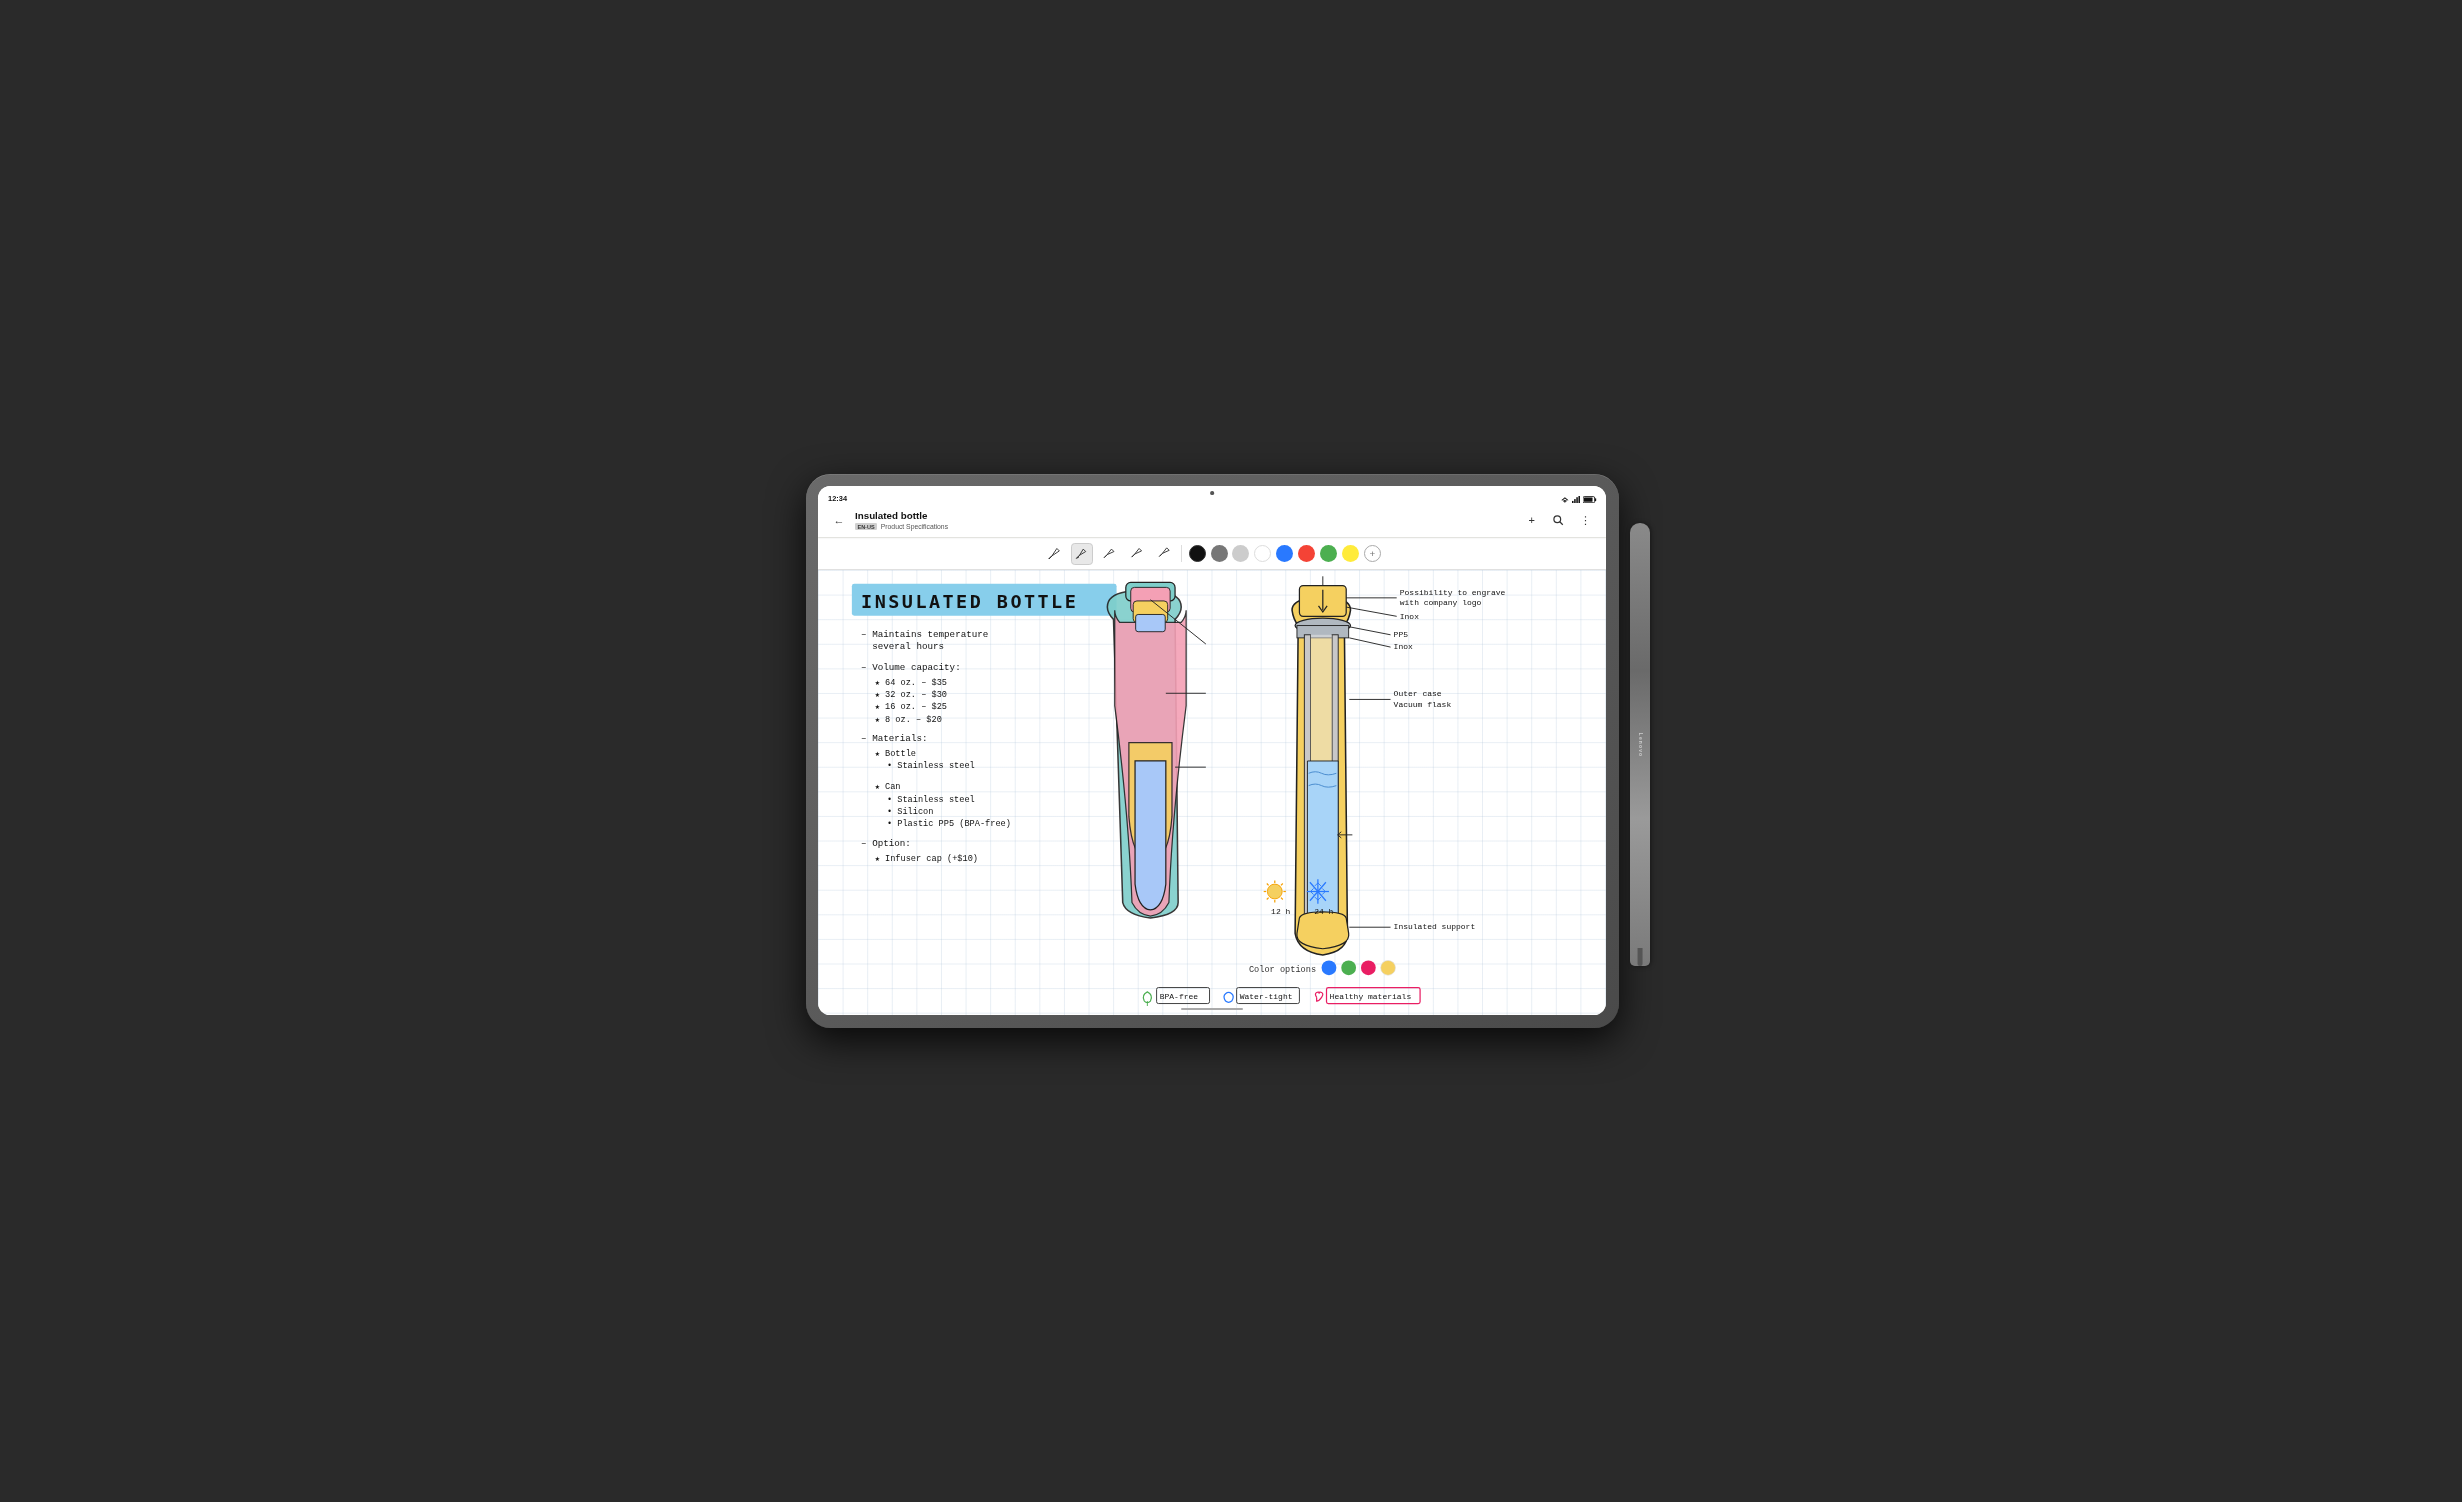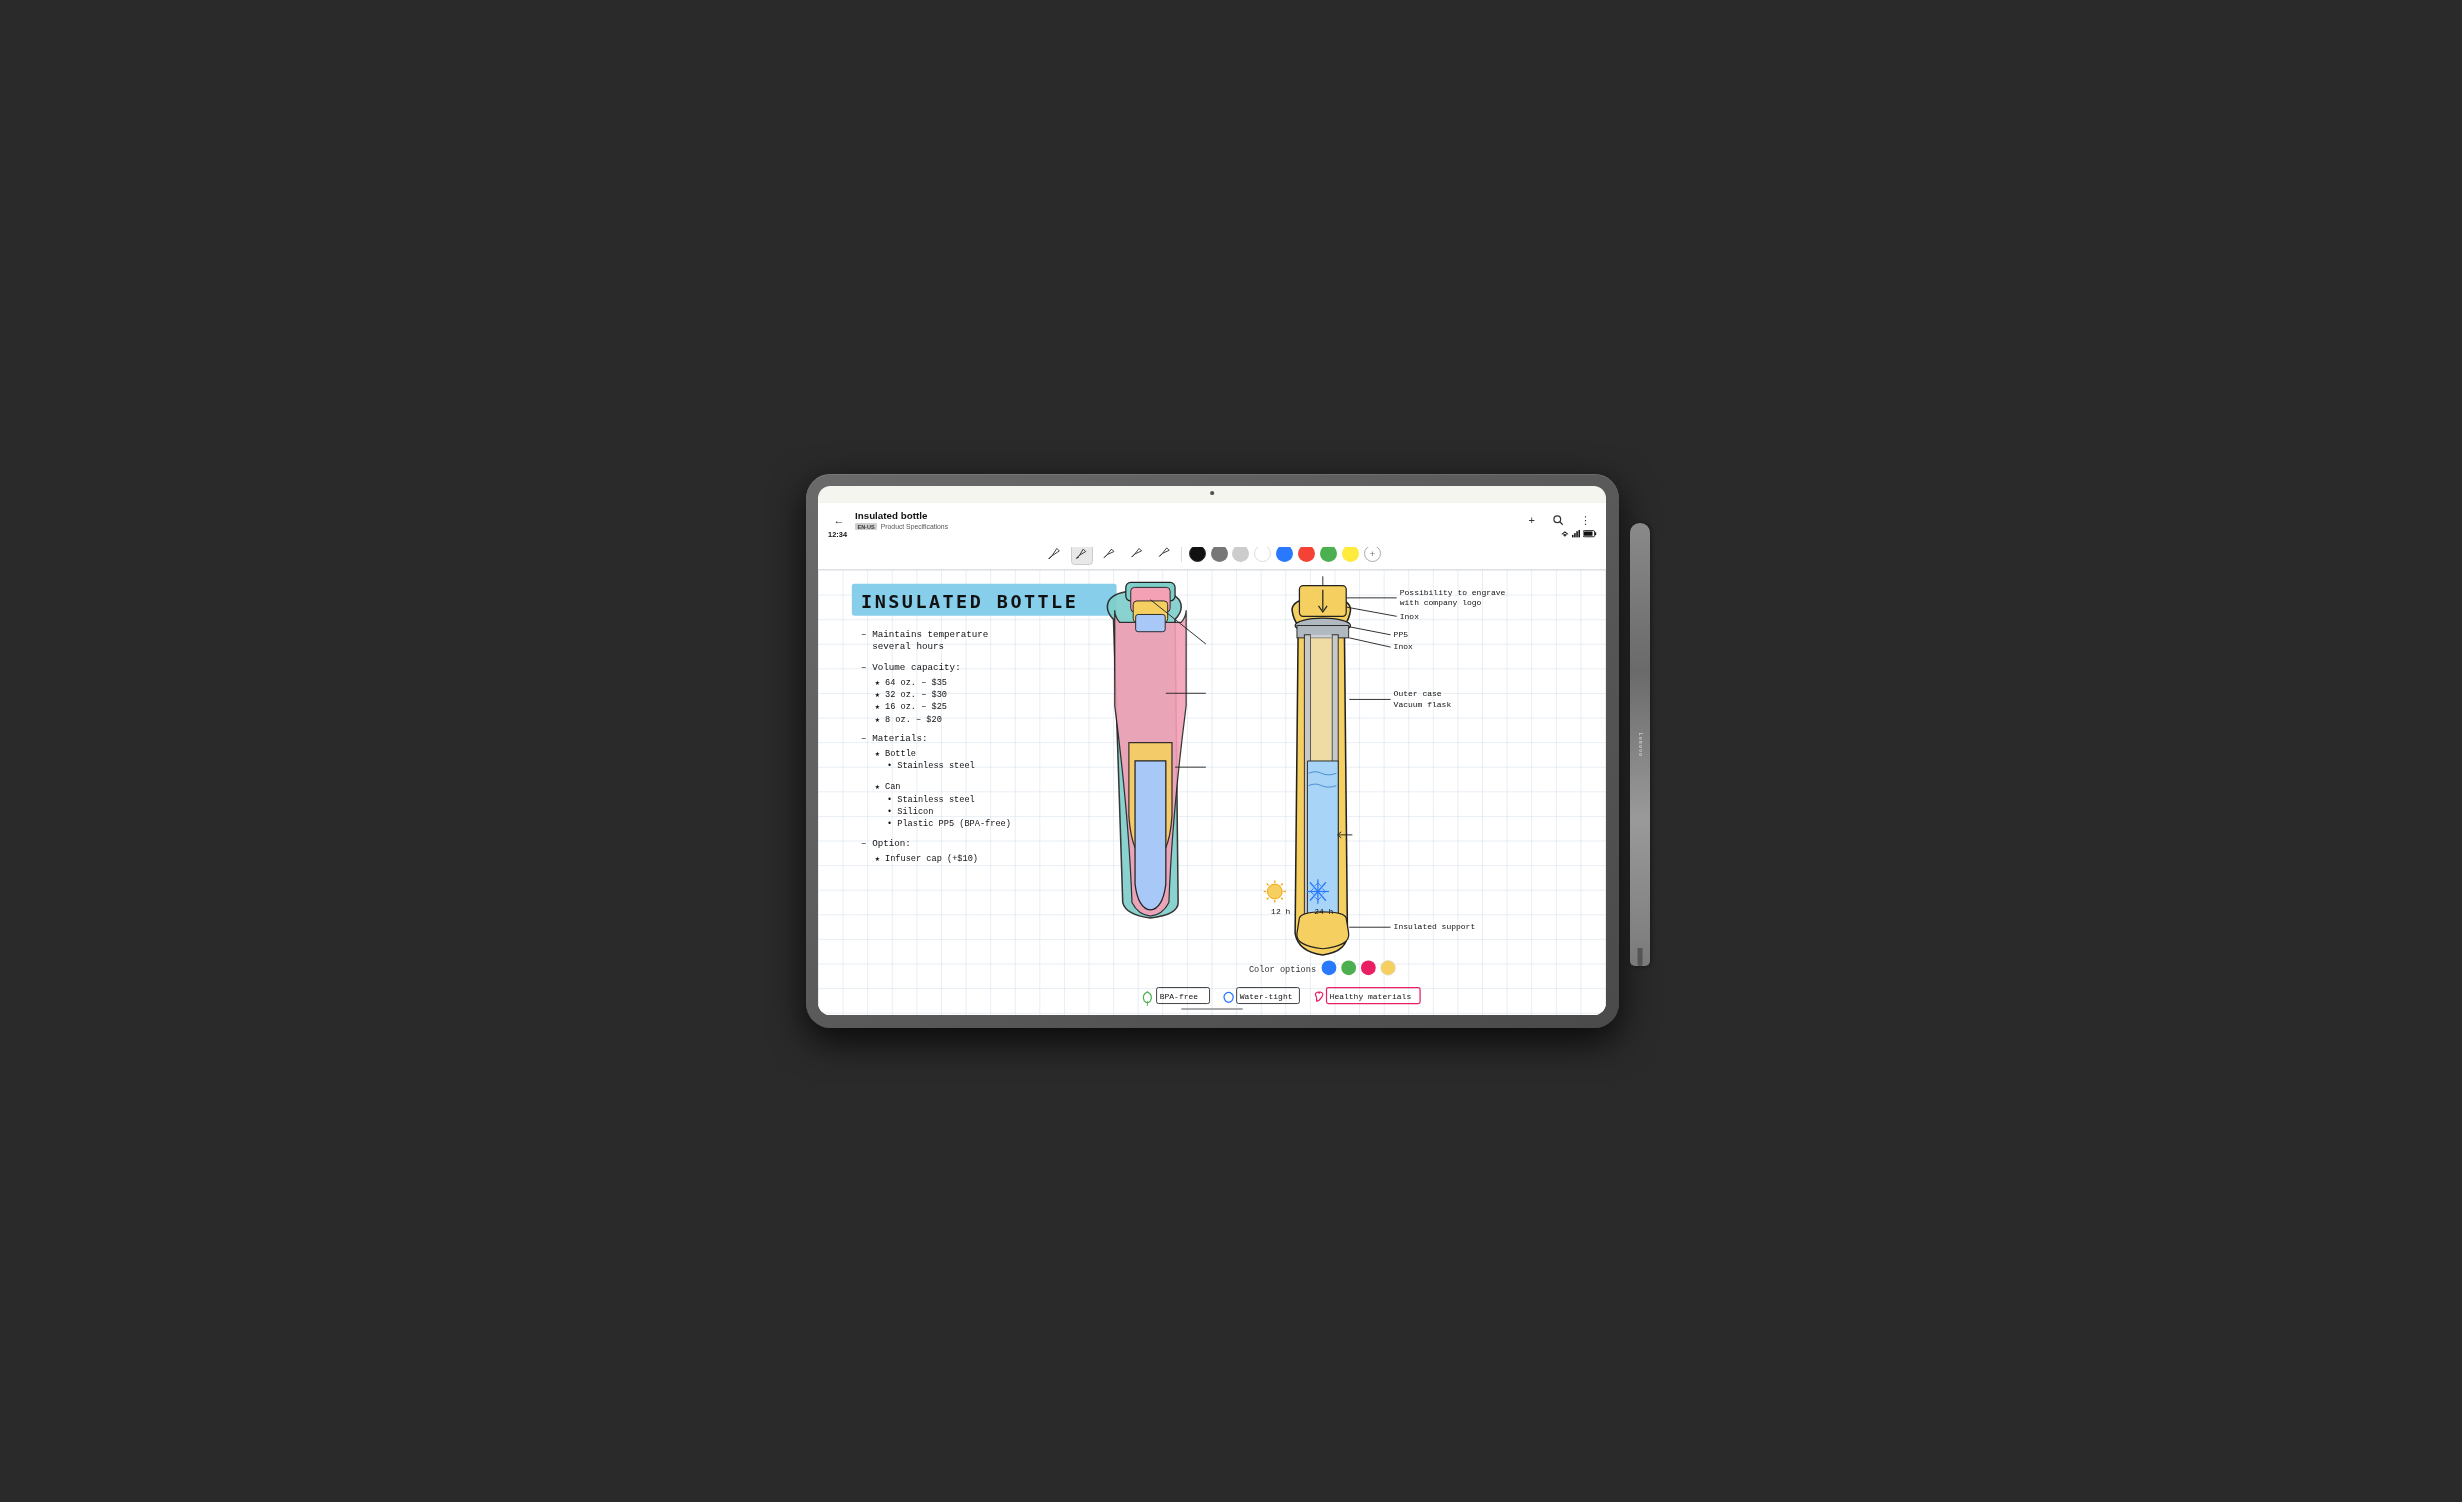--- a/index.html
+++ b/index.html
@@ -42,25 +42,24 @@
 
     
     .status-bar {
       position: absolute;
       top: 0;
       left: 0;
       width: 100%;
       height: 17px;
       background: white;
       display: flex;
-      align-items: flex-start;
+      align-items: flex-end;
       justify-content: space-between;
       padding: 0 9.8px;
       z-index: 10;
-      margin-top: 44px;
     }
 
     .status-time {
       font-size: 7.4px;
       font-weight: bold;
       color: #111;
     }
 
     .status-icons {
       display: flex;

